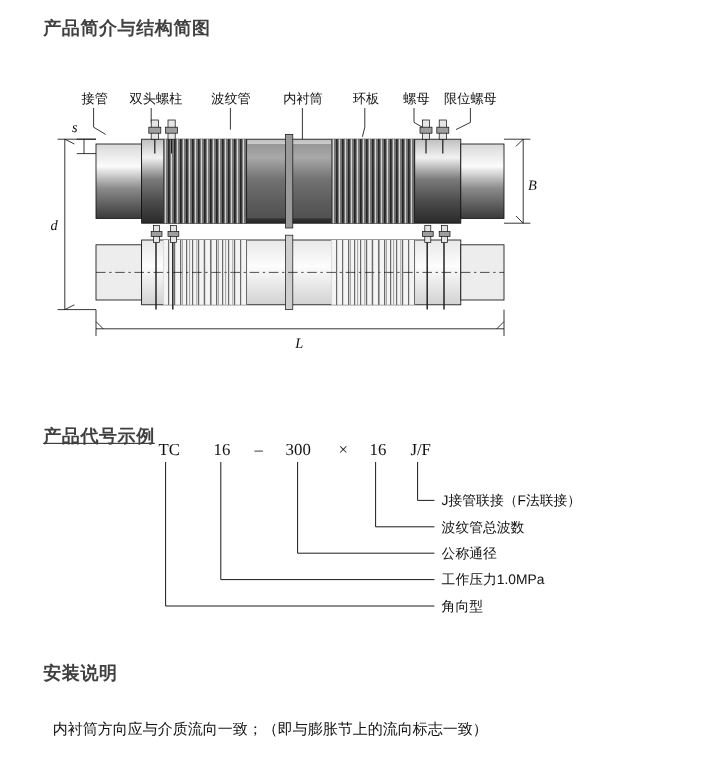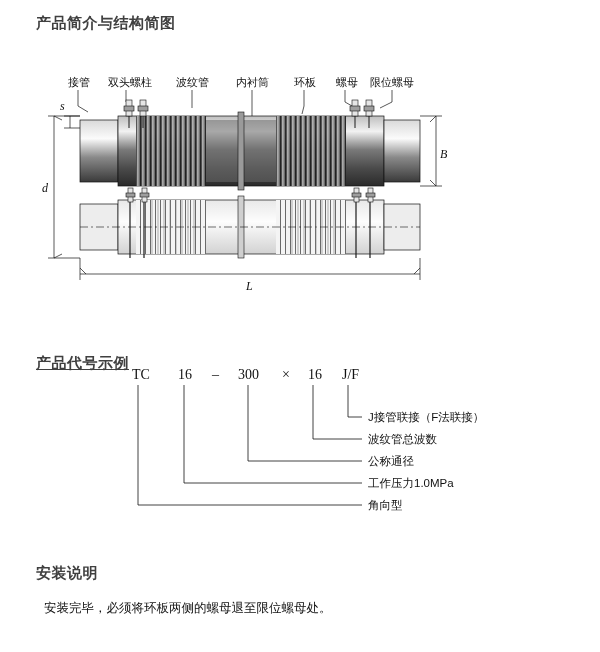--- a/index.html
+++ b/index.html
@@ -17,21 +17,21 @@
   }
   .section-title {
     position: absolute;
     font-size: 15px;
     font-weight: bold;
     color: #404040;
     letter-spacing: 0.5px;
   }
   #title-1 { left: 36px; top: 14px; }
   #title-2 { left: 36px; top: 354px; text-decoration: underline; }
-  #title-3 { left: 36px; top: 564px; }
+  #title-3 { left: 36px; top: 552px; }
 
   
   #diagram-block {
     position: absolute;
     left: 40px;
     top: 62px;
     width: 520px;
     height: 230px;
   }
   #diagram-svg { display: block; }
@@ -282,14 +282,14 @@
       <text class="code-desc" x="328" y="60">J接管联接（F法联接）</text>
       <text class="code-desc" x="328" y="82">波纹管总波数</text>
       <text class="code-desc" x="328" y="104">公称通径</text>
       <text class="code-desc" x="328" y="126">工作压力1.0MPa</text>
       <text class="code-desc" x="328" y="148">角向型</text>
     </g>
   </svg>
 </div>
 
 <div id="install-notes">
-  <div>安装完毕，必须将环板两侧的螺母退至限位螺母处。</div>
+  <div>内衬筒方向应与介质流向一致；（即与膨胀节上的流向标志一致）</div>
 </div>
 
 </body></html>

